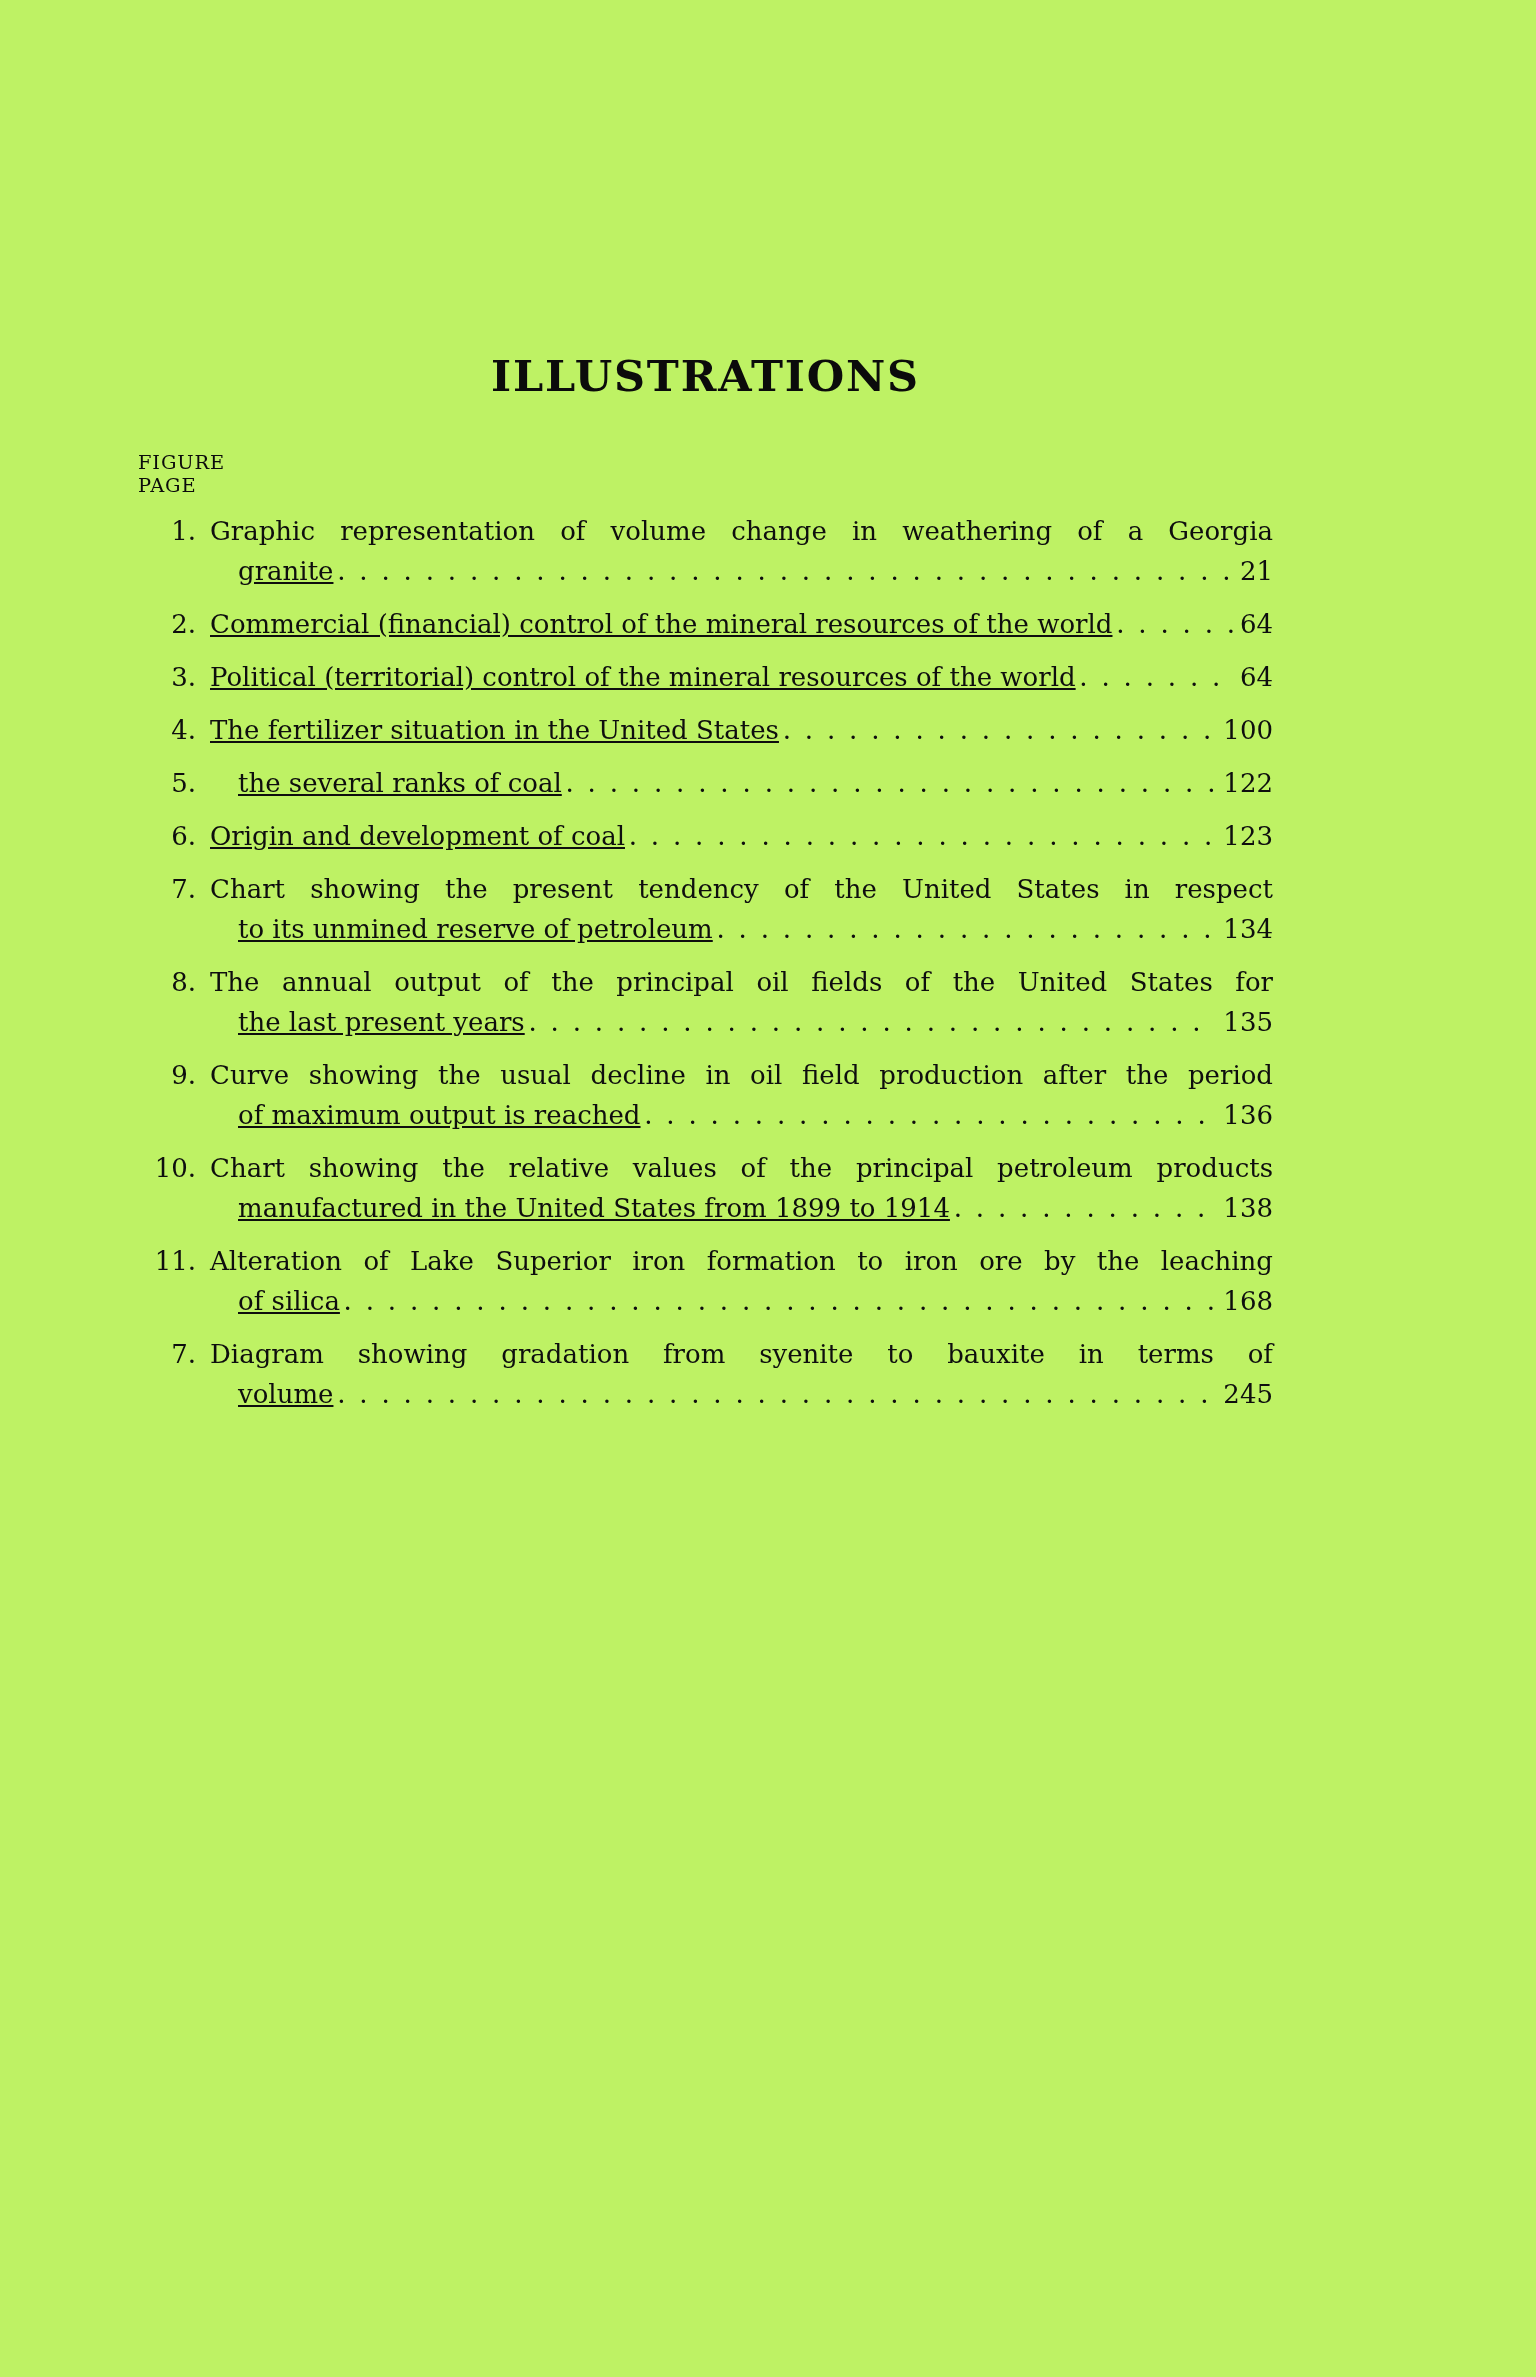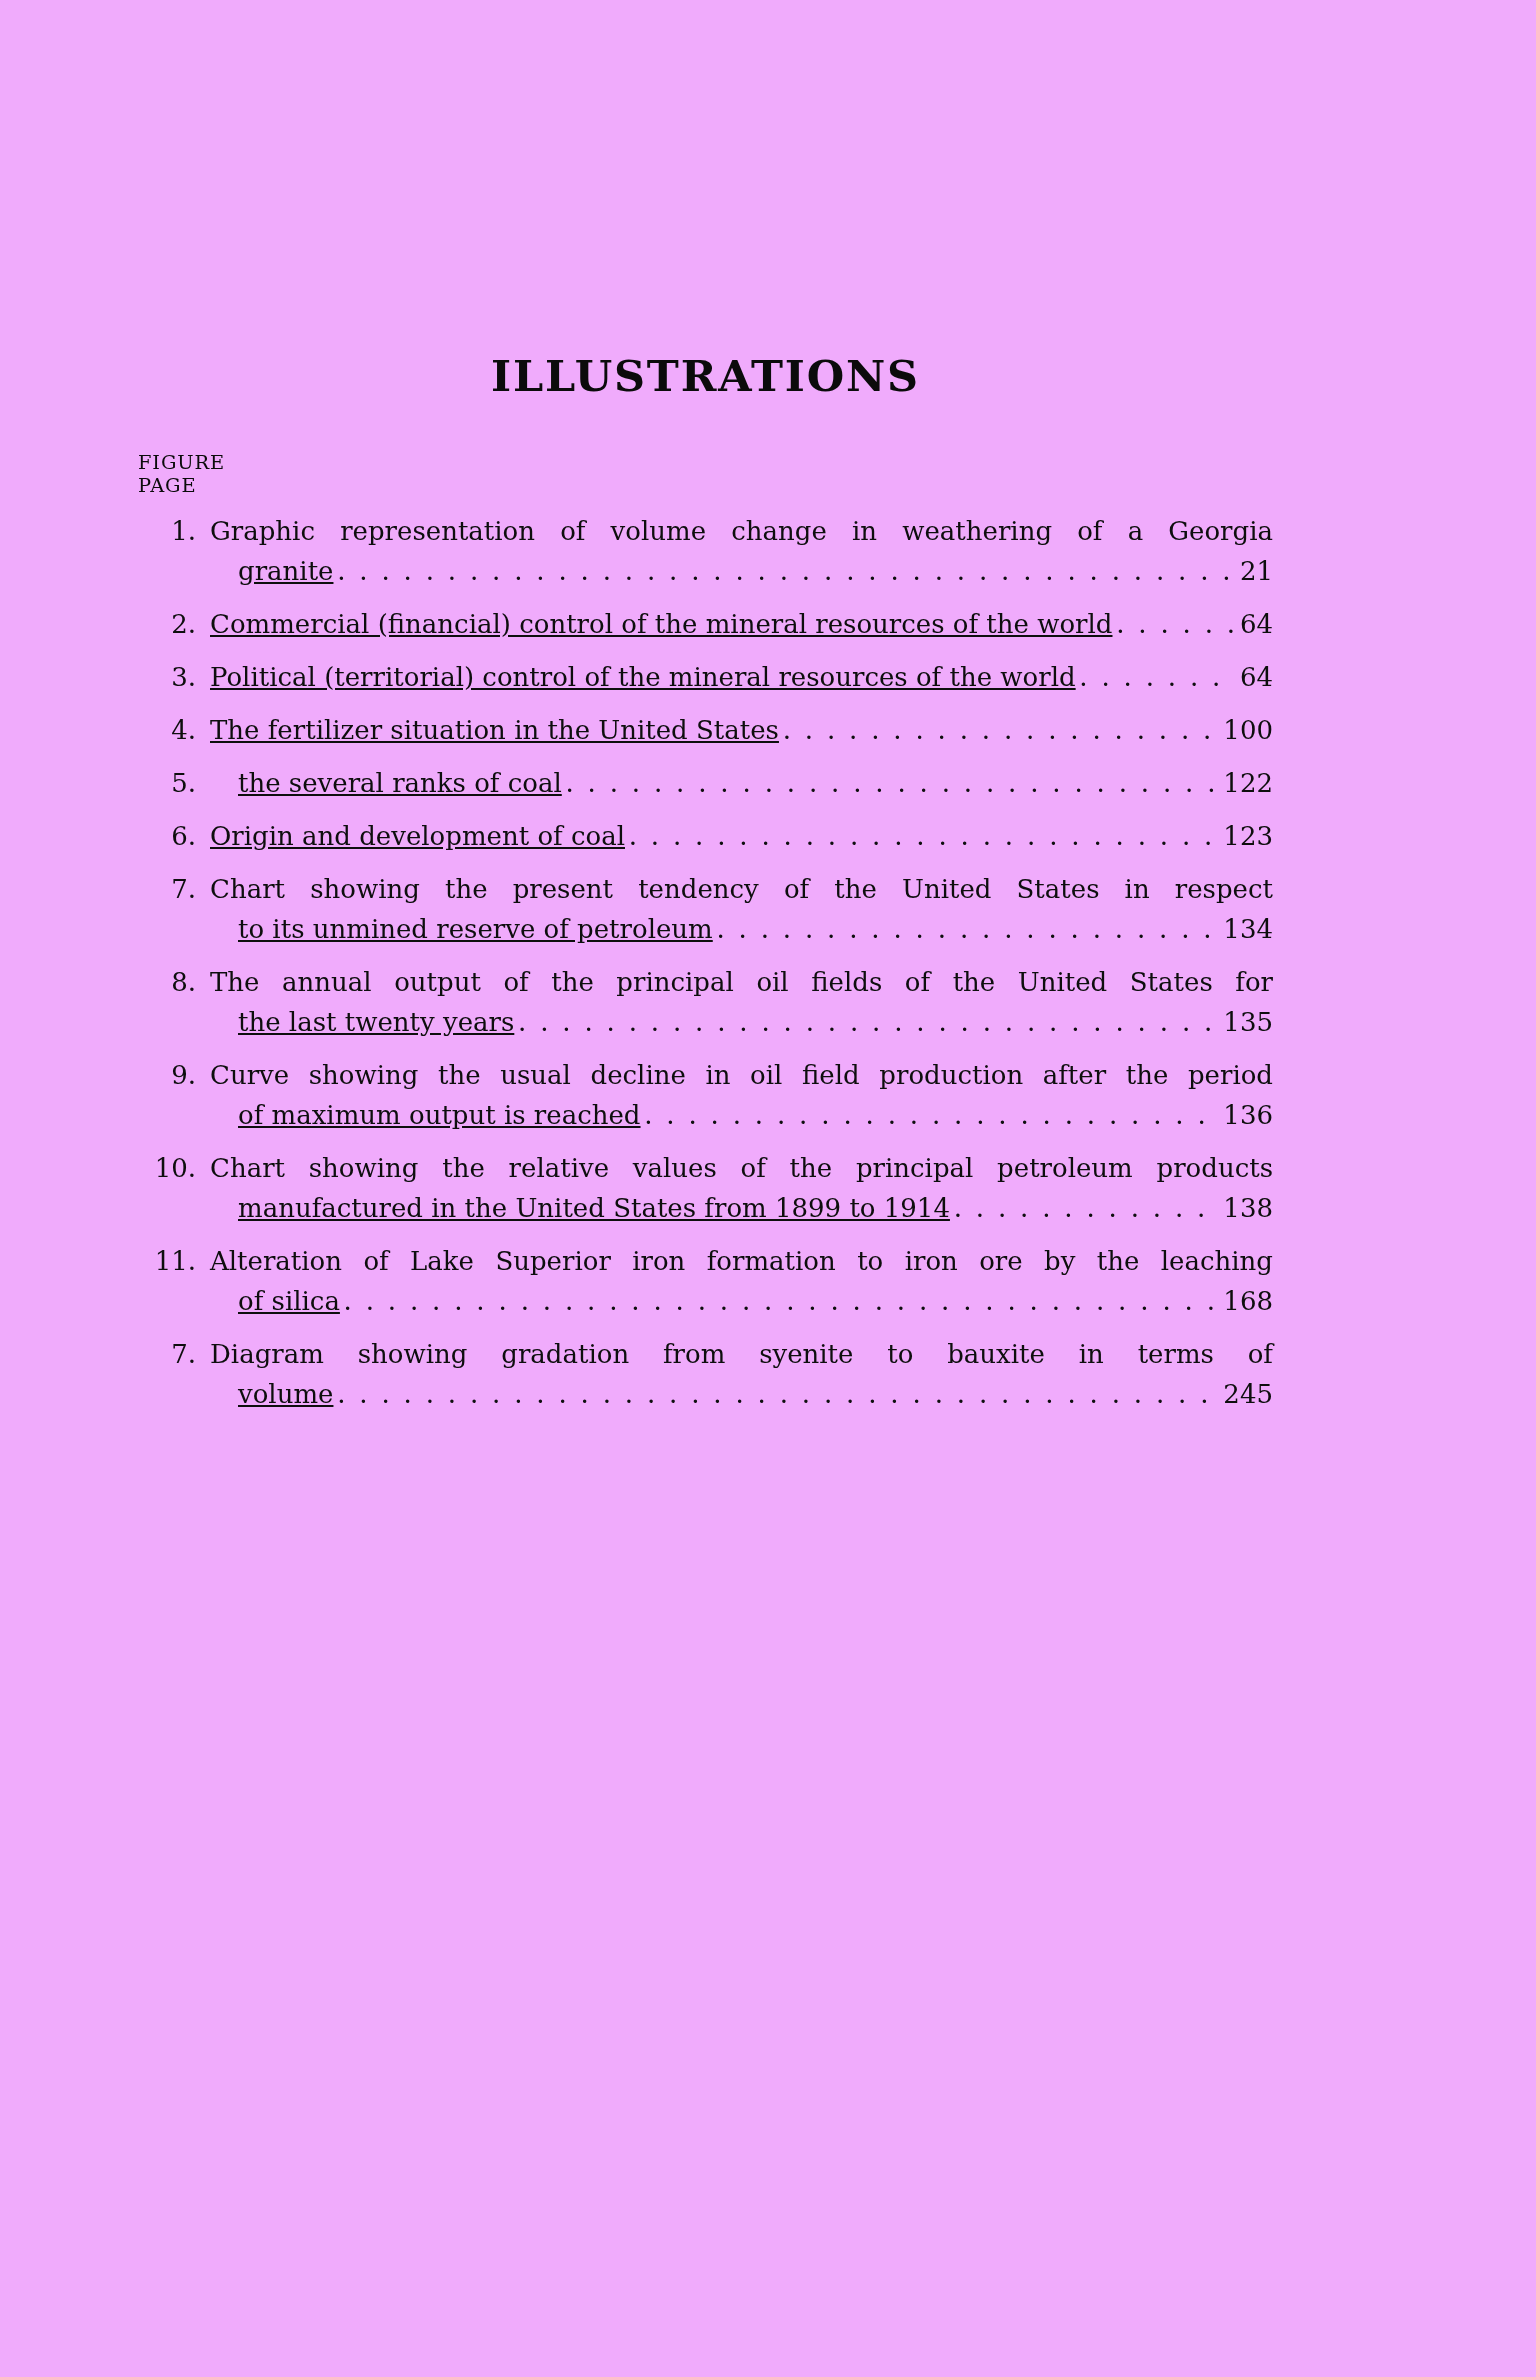--- a/index.html
+++ b/index.html
@@ -4,21 +4,21 @@
 <style>
   html, body {
     margin: 0;
     padding: 0;
     background: #e8e8e8;
   }
   .sheet {
     position: relative;
     width: 1537px;
     height: 2377px;
-    background: #f0abfc;
+    background: #bef264;
     overflow: hidden;
     font-family: "DejaVu Serif", serif;
     color: #0e0e0e;
   }
   .content {
     position: absolute;
     left: 138px;
     top: 0;
     width: 1135px;
   }
@@ -170,21 +170,21 @@
           <span class="ftext">to its unmined reserve of petroleum</span>
           <span class="leader"></span>
           <span class="pnum">134</span>
         </div>
       </div>
 
       <div class="entry">
         <span class="num">8.</span>
         <div class="jline">The annual output of the principal oil fields of the United States for</div>
         <div class="fline cont">
-          <span class="ftext">the last twenty years</span>
+          <span class="ftext">the last present years</span>
           <span class="leader"></span>
           <span class="pnum">135</span>
         </div>
       </div>
 
       <div class="entry">
         <span class="num">9.</span>
         <div class="jline">Curve showing the usual decline in oil field production after the period</div>
         <div class="fline cont">
           <span class="ftext">of maximum output is reached</span>

